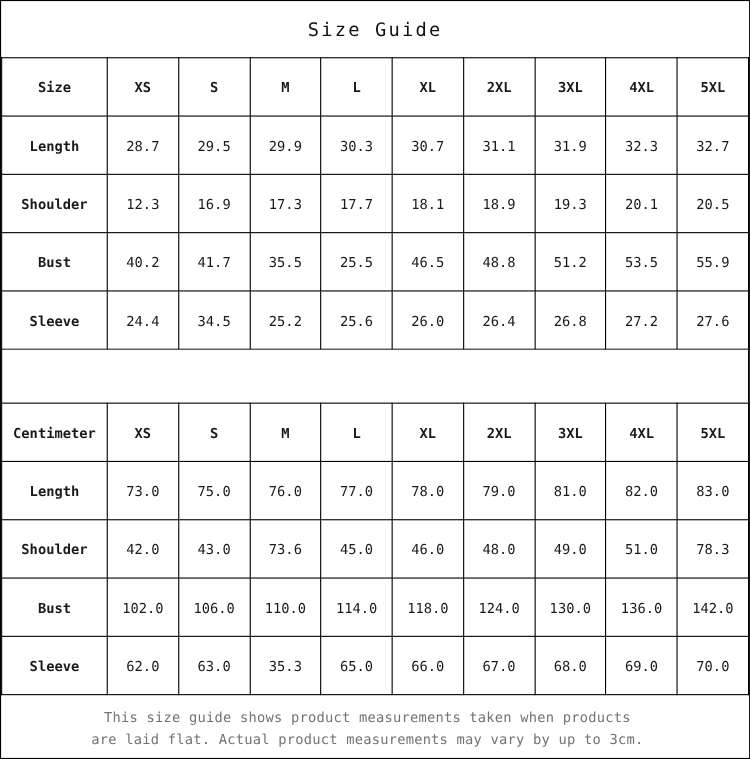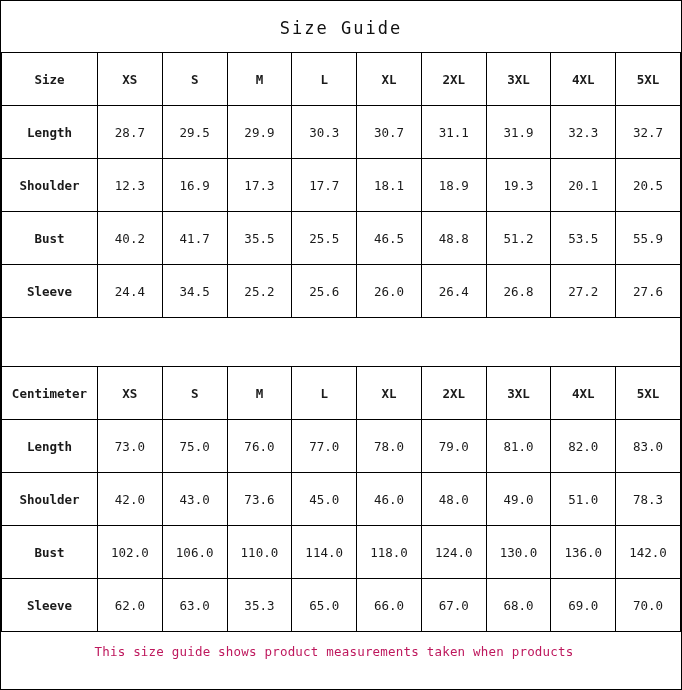--- a/index.html
+++ b/index.html
@@ -62,21 +62,21 @@
     border-left: 1px solid #000;
     border-right: 1px solid #000;
     box-sizing: border-box;
     background: #fff;
   }
   .note {
     text-align: center;
     font-size: 12.5px;
     line-height: 20px;
     padding: 10px 32px 0 18px;
-    color: #be185d;
+    color: #737373;
     letter-spacing: 0.2px;
   }
   .note div { white-space: nowrap; }
 </style>
 </head>
 <body>
 
 <div class="page">
 
   <div class="title">Size Guide</div>
@@ -236,15 +236,16 @@
         <td class="value">67.0</td>
         <td class="value">68.0</td>
         <td class="value">69.0</td>
         <td class="value">70.0</td>
       </tr>
     </tbody>
   </table>
 
   <div class="note">
     <div>This size guide shows product measurements taken when products</div>
+    <div>are laid flat. Actual product measurements may vary by up to 3cm.</div>
   </div>
 
 </div>
 
 </body></html>

